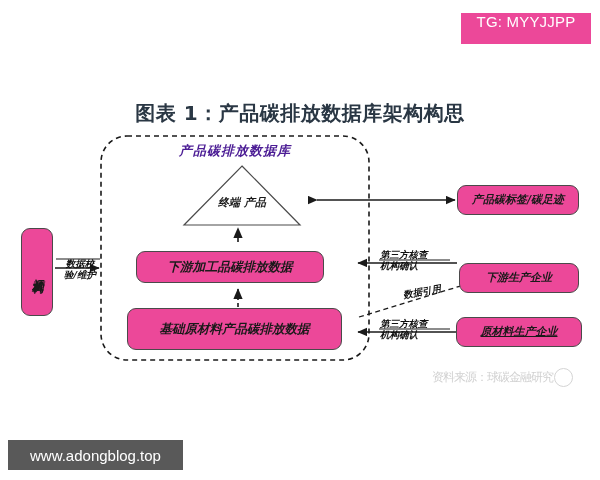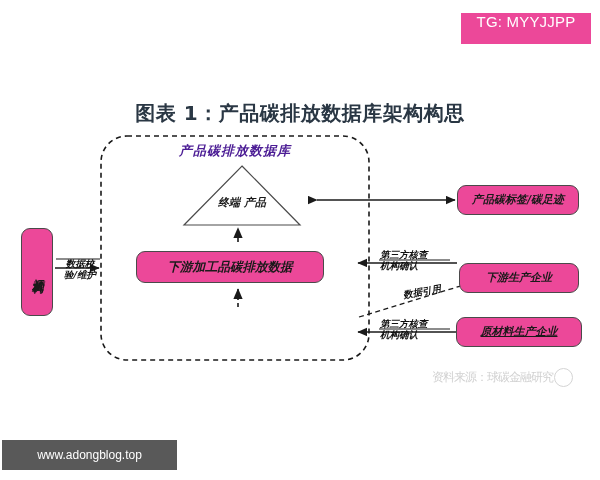--- a/index.html
+++ b/index.html
@@ -28,27 +28,27 @@
     font-size: 15px;
     display: flex;
     align-items: flex-start;
     justify-content: center;
     letter-spacing: 0.2px;
   }
 
   
   .url-banner {
     position: absolute;
-    left: 2px;
+    left: 8px;
     top: 440px;
     width: 175px;
     height: 30px;
     background: #595959;
     color: #ffffff;
-    font-size: 12px;
+    font-size: 15px;
     display: flex;
     align-items: center;
     justify-content: center;
   }
 
   
   .chart-title {
     position: absolute;
     left: 0;
     top: 100px;
@@ -287,20 +287,21 @@
     <line x1="56" y1="259" x2="100" y2="259" stroke="#1a1a1a" stroke-width="1.1"></line>
   </svg>
 
   <div class="db-title">产品碳排放数据库</div>
 
   <div class="pyramid-label">终端
 产品</div>
 
   <div class="node" id="box-downstream-data">下游加工品碳排放数据</div>
 
+  <div class="node" id="box-raw-material-data">基础原材料产品碳排放数据</div>
 
   <div class="node" id="box-carbon-label">产品碳标签/碳足迹</div>
 
   <div class="node" id="box-downstream-firm">下游生产企业</div>
 
   <div class="node" id="box-raw-material-firm">原材料生产企业</div>
 
   <div class="node" id="box-operator">运营机构</div>
 
   <div class="ann" id="ann-data-maintenance">数据校

